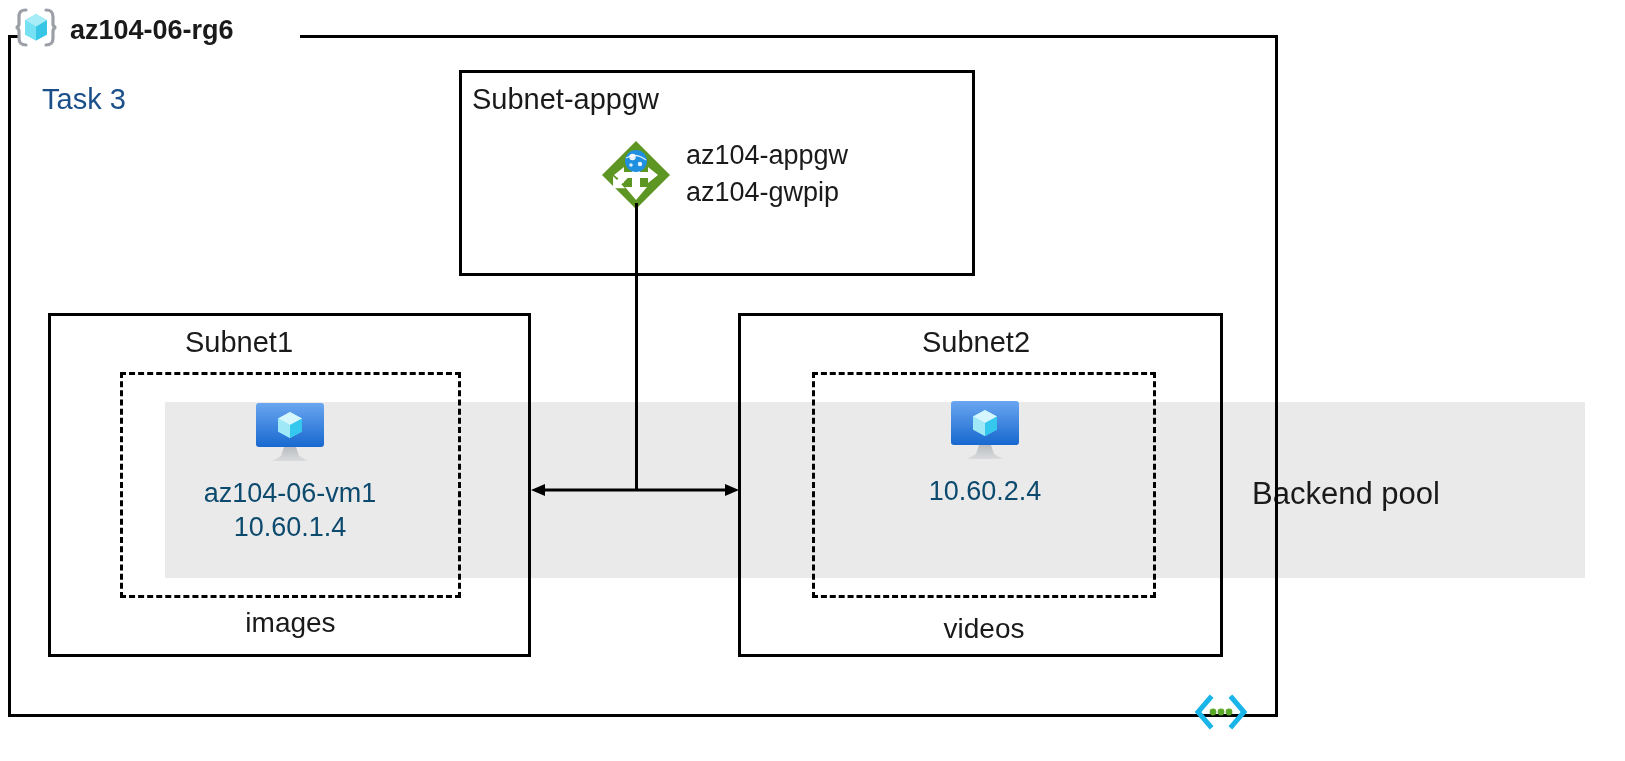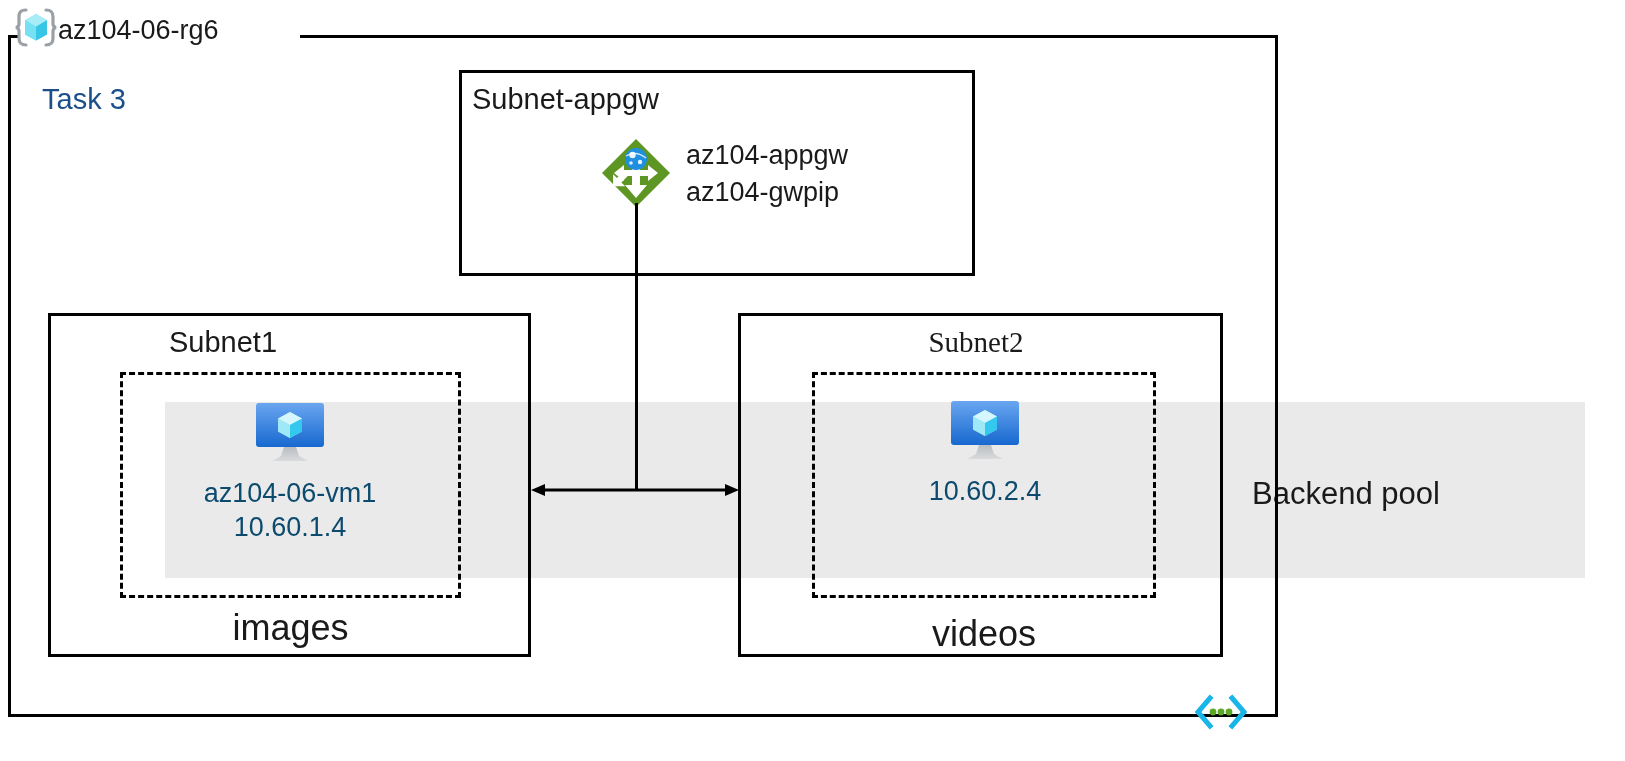--- a/index.html
+++ b/index.html
@@ -58,21 +58,22 @@
     height: 20px;
     background: #ffffff;
   }
   .rg-title {
     position: absolute;
     left: 14px;
     top: 4px;
     height: 52px;
     display: flex;
     align-items: center;
-    gap: 0;
+    gap: 12px;
+    font-weight: bold;
   }
   .rg-title-text {
     font-size: 27px;
     color: #1a1a1a;
     white-space: nowrap;
   }
 
   
   .task-label {
     position: absolute;
@@ -95,36 +96,36 @@
   .subnet1-box      { left: 48px;  top: 313px; width: 483px; height: 344px; }
   .subnet2-box      { left: 738px; top: 313px; width: 485px; height: 344px; }
 
   .subnet-title {
     position: absolute;
     font-size: 29px;
     color: #1a1a1a;
     white-space: nowrap;
   }
   .subnet-appgw-title { left: 472px; top: 83px; }
-  .subnet1-title { left: 32px; top: 326px; width: 382px; text-align: center; }
-  .subnet2-title { left: 738px; top: 326px; width: 476px; text-align: center; font-family: Liberation Serif, serif; }
+  .subnet1-title { left: 48px; top: 326px; width: 382px; text-align: center; }
+  .subnet2-title { left: 738px; top: 326px; width: 476px; text-align: center; }
 
   
   .dashed-box {
     position: absolute;
     border: 3px dashed #000000;
     box-sizing: border-box;
     background: transparent;
   }
   .dashed1 { left: 120px; top: 372px; width: 341px; height: 226px; }
   .dashed2 { left: 812px; top: 372px; width: 344px; height: 226px; }
 
   .group-caption {
     position: absolute;
-    font-size: 36px;
+    font-size: 28px;
     color: #1a1a1a;
     text-align: center;
     white-space: nowrap;
   }
   .caption1 { left: 120px; top: 607px; width: 341px; }
   .caption2 { left: 812px; top: 613px; width: 344px; }
 
   
   .vm-node {
     position: absolute;
@@ -141,21 +142,21 @@
 
   
   .vm-icon { width: 72px; height: 62px; display: block; margin: 0 auto 12px auto; }
 
   
   .appgw-node {
     position: absolute;
     left: 600px;
     top: 137px;
     display: flex;
-    align-items: flex-start;
+    align-items: flex-end;
     gap: 14px;
   }
   .appgw-icon { width: 72px; height: 72px; display: block; }
   .appgw-labels {
     font-size: 27px;
     line-height: 37px;
     color: #1a1a1a;
     white-space: nowrap;
   }
 

